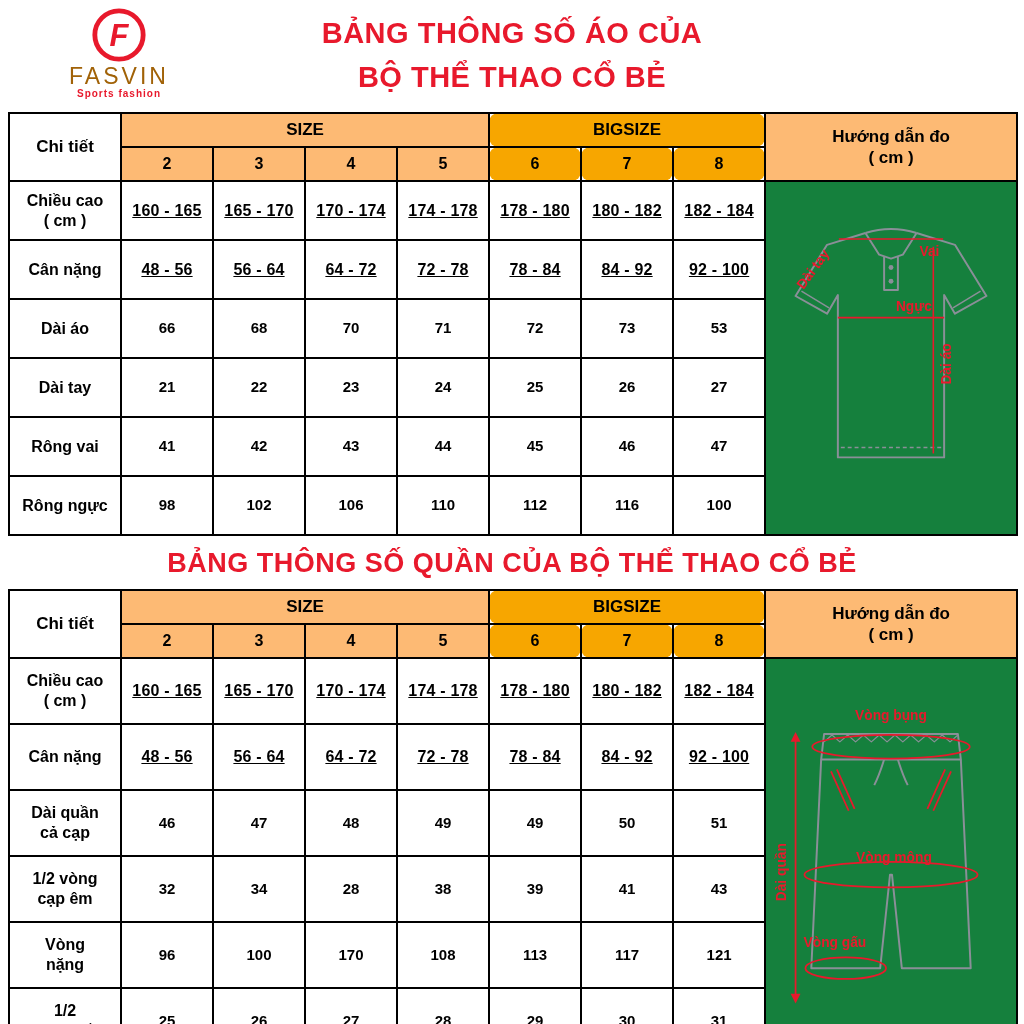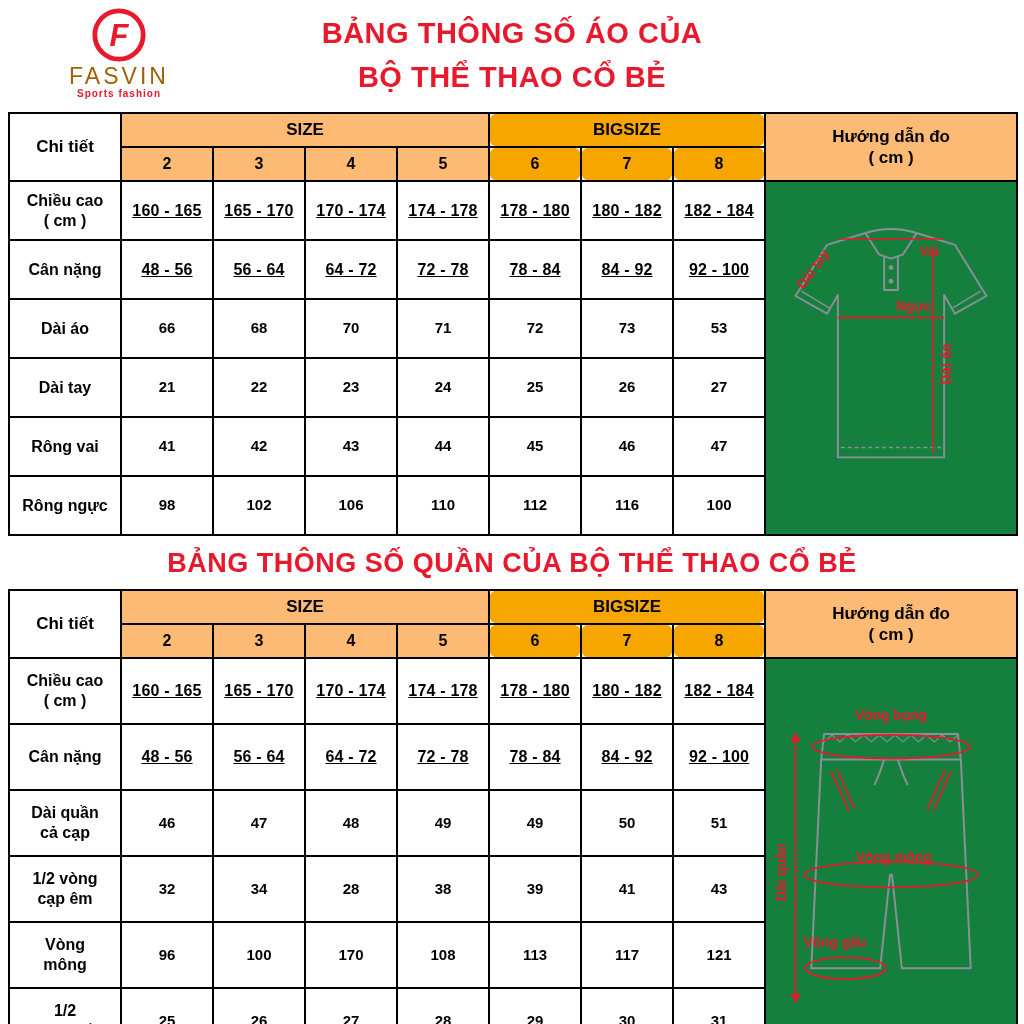--- a/index.html
+++ b/index.html
@@ -305,21 +305,21 @@
       <td class="val">34</td>
       <td class="val">28</td>
       <td class="val">38</td>
       <td class="val">39</td>
       <td class="val">41</td>
       <td class="val">43</td>
     </tr>
     <tr class="data">
       <td class="lbl">
         <div>Vòng</div>
-        <div>mông</div>
+        <div>nặng</div>
       </td>
       <td class="val">96</td>
       <td class="val">100</td>
       <td class="val">170</td>
       <td class="val">108</td>
       <td class="val">113</td>
       <td class="val">117</td>
       <td class="val">121</td>
     </tr>
     <tr class="data">

